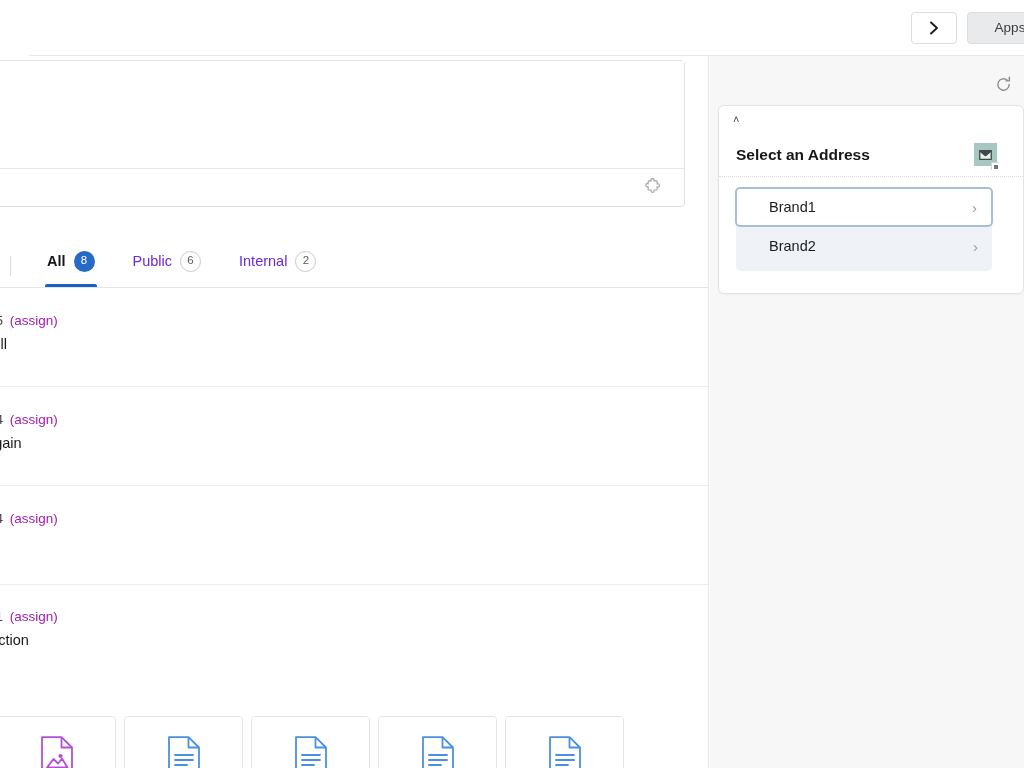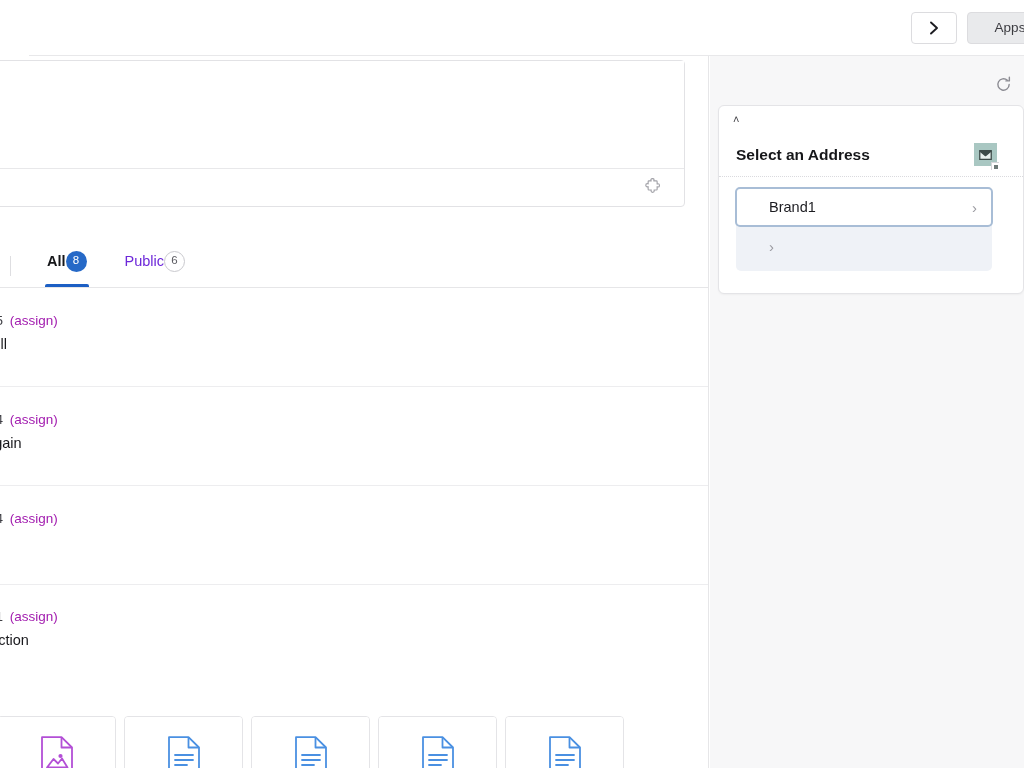--- a/index.html
+++ b/index.html
@@ -75,21 +75,21 @@
   .tabs-row {
     position: absolute; left: 0; top: 190px; width: 709px; height: 42px;
     border-bottom: 1px solid #e6e6e8;
     display: flex; align-items: flex-end;
   }
   .tabs-divider {
     width: 1px; height: 20px; background: #dedee1;
     margin-left: 10px; margin-bottom: 11px;
   }
   .tab {
-    display: flex; align-items: center; gap: 0;
+    display: flex; align-items: center; gap: 8px;
     height: 100%;
     padding: 0 2px;
     margin-left: 34px;
     position: relative;
     cursor: pointer;
     padding-bottom: 11px;
     justify-content: center;
   }
   .tab .tab-label { font-size: 14.5px; color: #6d28d9; line-height: 1; }
   .tab.active .tab-label { color: #16171a; font-weight: 600; }
@@ -261,20 +261,24 @@
       <div class="tab active">
         <span class="tab-label">All</span>
         <span class="badge filled">8</span>
       </div>
 
       <div class="tab">
         <span class="tab-label">Public</span>
         <span class="badge outline">6</span>
       </div>
 
+      <div class="tab">
+        <span class="tab-label">Internal</span>
+        <span class="badge outline">2</span>
+      </div>
     </div>
 
     <div class="msg-list">
 
       <div class="msg-row">
         <div class="msg-meta">
           <span>8 04:05</span>
           <span class="assign">(assign)</span>
         </div>
         <div class="msg-text">n still</div>
@@ -391,20 +395,21 @@
       </div>
 
       <div class="brand-list">
 
         <div class="brand-item selected">
           <span class="brand-name">Brand1</span>
           <span class="brand-chev">›</span>
         </div>
 
         <div class="brand-item">
+          <span class="brand-name">Brand2</span>
           <span class="brand-chev">›</span>
         </div>
 
       </div>
     </div>
   </div>
 
 </div>
 
 </body></html>

